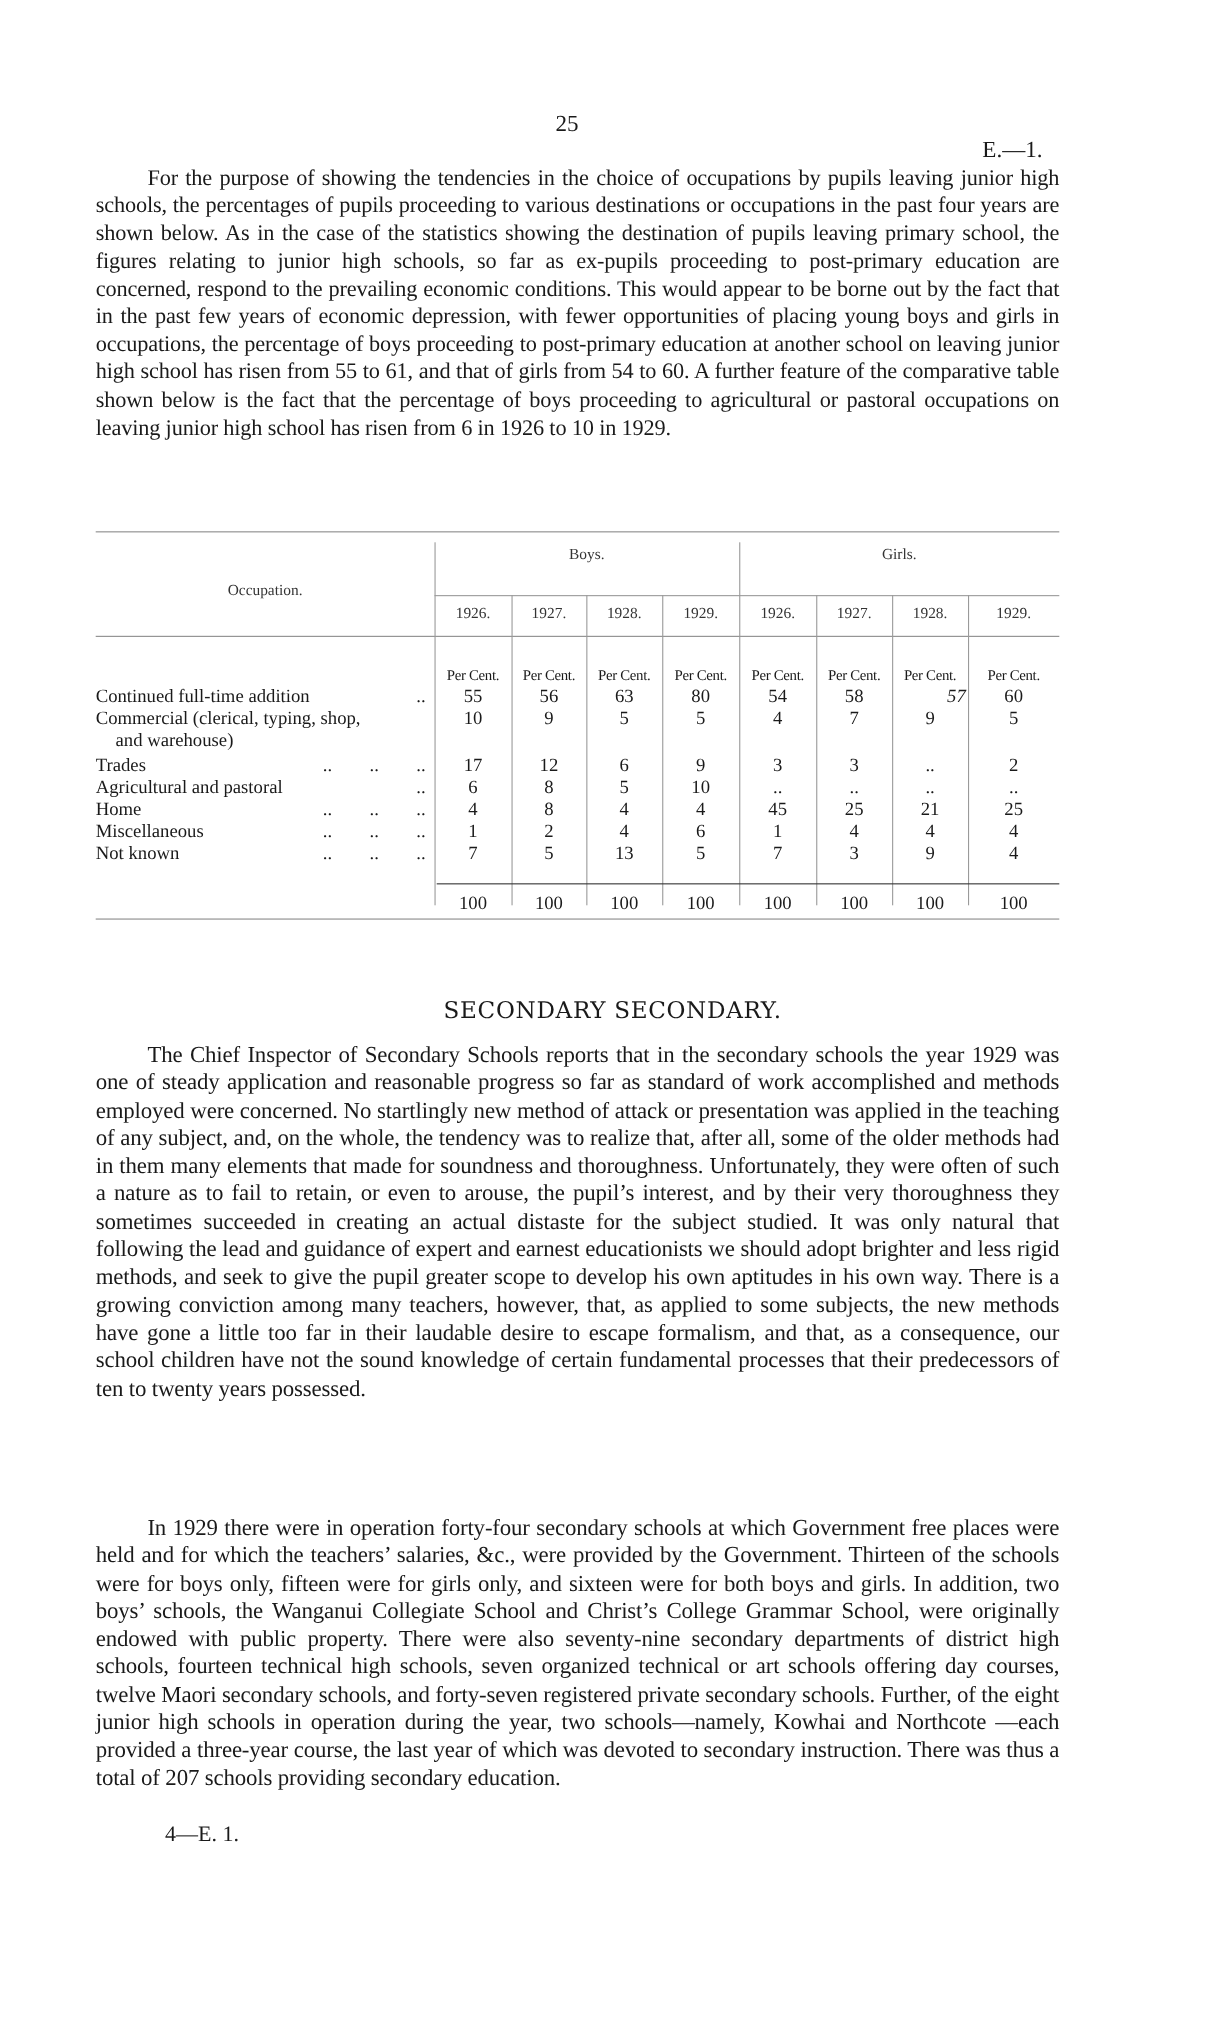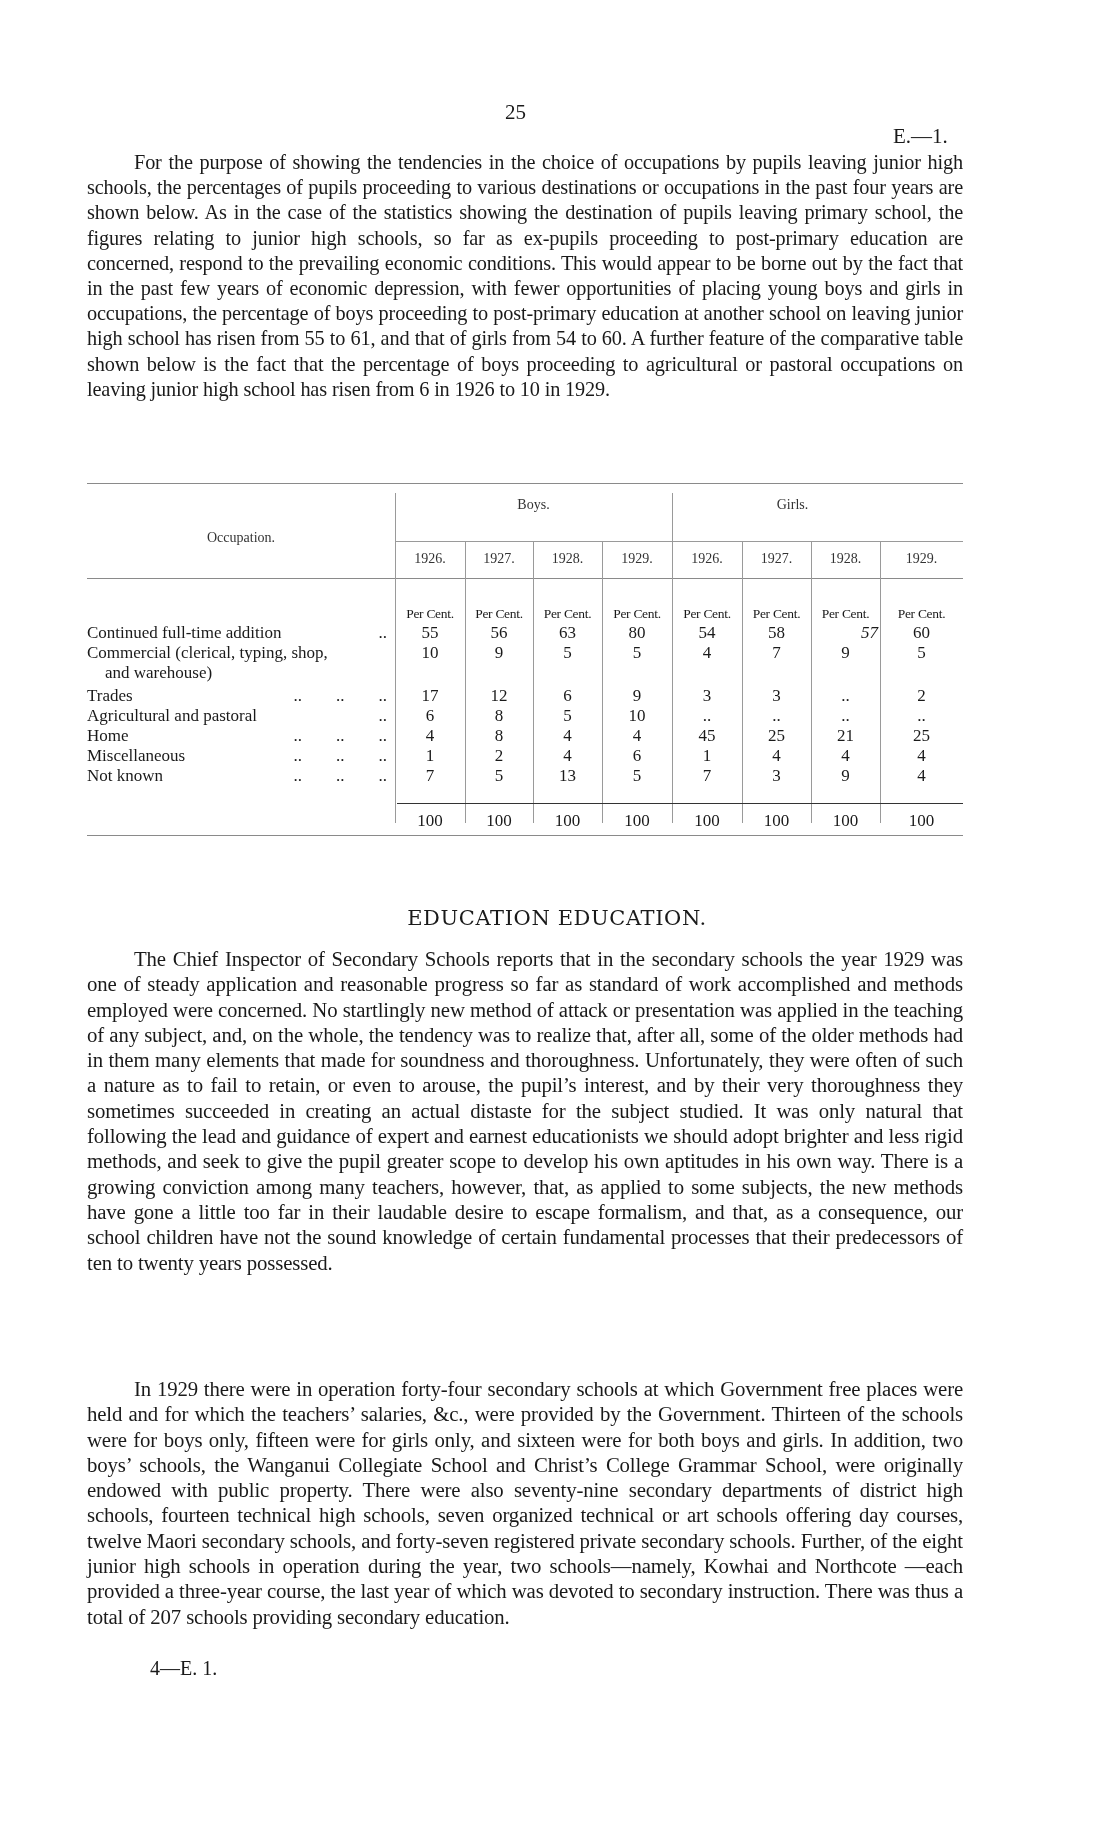--- a/index.html
+++ b/index.html
@@ -51,21 +51,21 @@
     <div class="vline" style="left:378px; top:58px; height:282px;"></div>
     <div class="vline" style="left:446px; top:58px; height:282px;"></div>
     <div class="vline" style="left:515px; top:58px; height:282px;"></div>
     <div class="vline" style="left:655px; top:58px; height:282px;"></div>
     <div class="vline" style="left:724px; top:58px; height:282px;"></div>
     <div class="vline" style="left:793px; top:58px; height:282px;"></div>
     <div class="hline" style="left:308px; width:568px; top:58px;"></div>
 
     <div class="occ-head">Occupation.</div>
     <div class="grp-head" style="left:308px; width:277px;">Boys.</div>
-    <div class="grp-head" style="left:560px; width:291px;text-align:center;">Girls.</div>
+    <div class="grp-head" style="left:585px; width:291px;text-align:center;">Girls.</div>
 
     <div class="yr" style="left:308px; width:70px;">1926.</div>
     <div class="yr" style="left:378px; width:68px;">1927.</div>
     <div class="yr" style="left:446px; width:69px;">1928.</div>
     <div class="yr" style="left:515px; width:70px;">1929.</div>
     <div class="yr" style="left:585px; width:70px;">1926.</div>
     <div class="yr" style="left:655px; width:69px;">1927.</div>
     <div class="yr" style="left:724px; width:69px;">1928.</div>
     <div class="yr" style="left:793px; width:83px;">1929.</div>
 
@@ -151,19 +151,19 @@
         <div class="val" style="left: 378px; width: 68px; top: 328px;">100</div>
         <div class="val" style="left: 446px; width: 69px; top: 328px;">100</div>
         <div class="val" style="left: 515px; width: 70px; top: 328px;">100</div>
         <div class="val" style="left: 585px; width: 70px; top: 328px;">100</div>
         <div class="val" style="left: 655px; width: 69px; top: 328px;">100</div>
         <div class="val" style="left: 724px; width: 69px; top: 328px;">100</div>
         <div class="val" style="left: 793px; width: 83px; top: 328px;">100</div>
       </div>
   </div>
 
-  <div class="heading">EDUCATION EDUCATION.</div>
+  <div class="heading">SECONDARY SECONDARY.</div>
 
   <p class="para" id="p2">The Chief Inspector of Secondary Schools reports that in the secondary schools the year 1929 was one of steady application and reasonable progress so far as standard of work accomplished and methods employed were concerned. No startlingly new method of attack or presentation was applied in the teaching of any subject, and, on the whole, the tendency was to realize that, after all, some of the older methods had in them many elements that made for soundness and thoroughness. Unfortunately, they were often of such a nature as to fail to retain, or even to arouse, the pupil’s interest, and by their very thoroughness they sometimes succeeded in creating an actual distaste for the subject studied. It was only natural that following the lead and guidance of expert and earnest educationists we should adopt brighter and less rigid methods, and seek to give the pupil greater scope to develop his own aptitudes in his own way. There is a growing conviction among many teachers, however, that, as applied to some subjects, the new methods have gone a little too far in their laudable desire to escape formalism, and that, as a consequence, our school children have not the sound knowledge of certain fundamental processes that their predecessors of ten to twenty years possessed.</p>
   <p class="para" id="p3">In 1929 there were in operation forty-four secondary schools at which Government free places were held and for which the teachers’ salaries, &amp;c., were provided by the Government. Thirteen of the schools were for boys only, fifteen were for girls only, and sixteen were for both boys and girls. In addition, two boys’ schools, the Wanganui Collegiate School and Christ’s College Grammar School, were originally endowed with public property. There were also seventy-nine secondary departments of district high schools, fourteen technical high schools, seven organized technical or art schools offering day courses, twelve Maori secondary schools, and forty-seven registered private secondary schools. Further, of the eight junior high schools in operation during the year, two schools—namely, Kowhai and Northcote —each provided a three-year course, the last year of which was devoted to secondary instruction. There was thus a total of 207 schools providing secondary education.</p>
 
   <div class="footer-ref">4—E. 1.</div>
 </div>
 
 </body></html>

